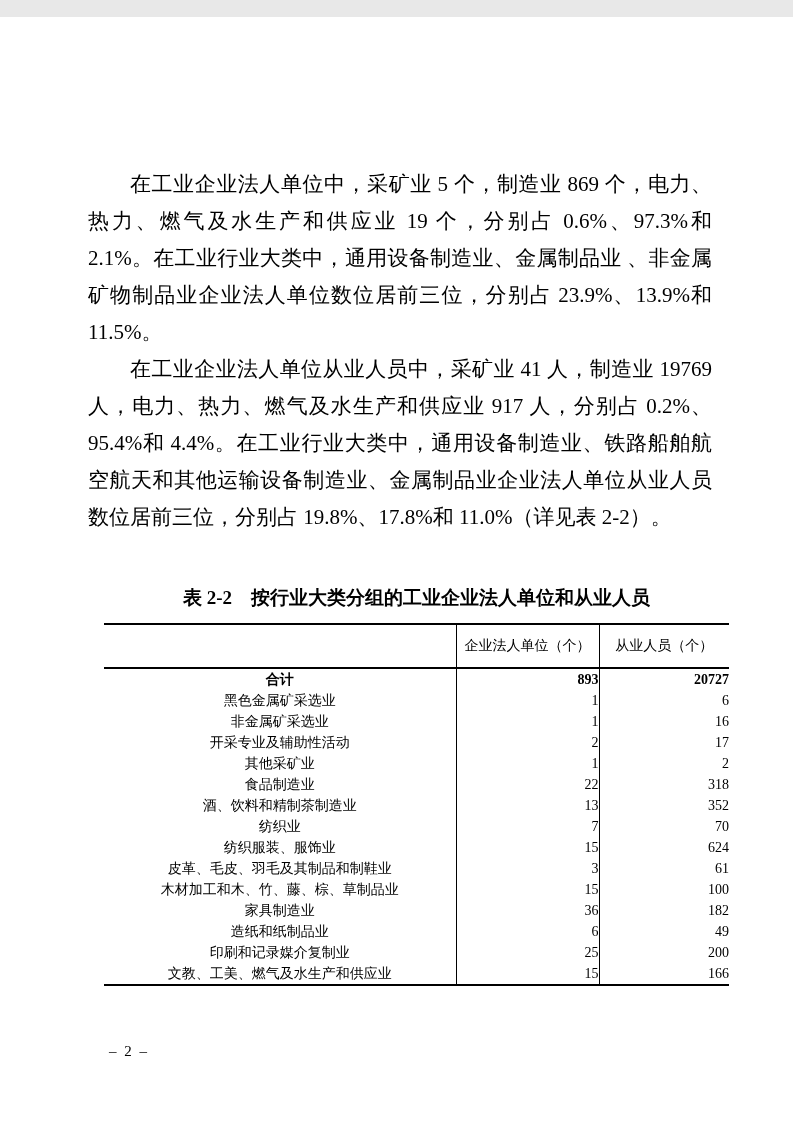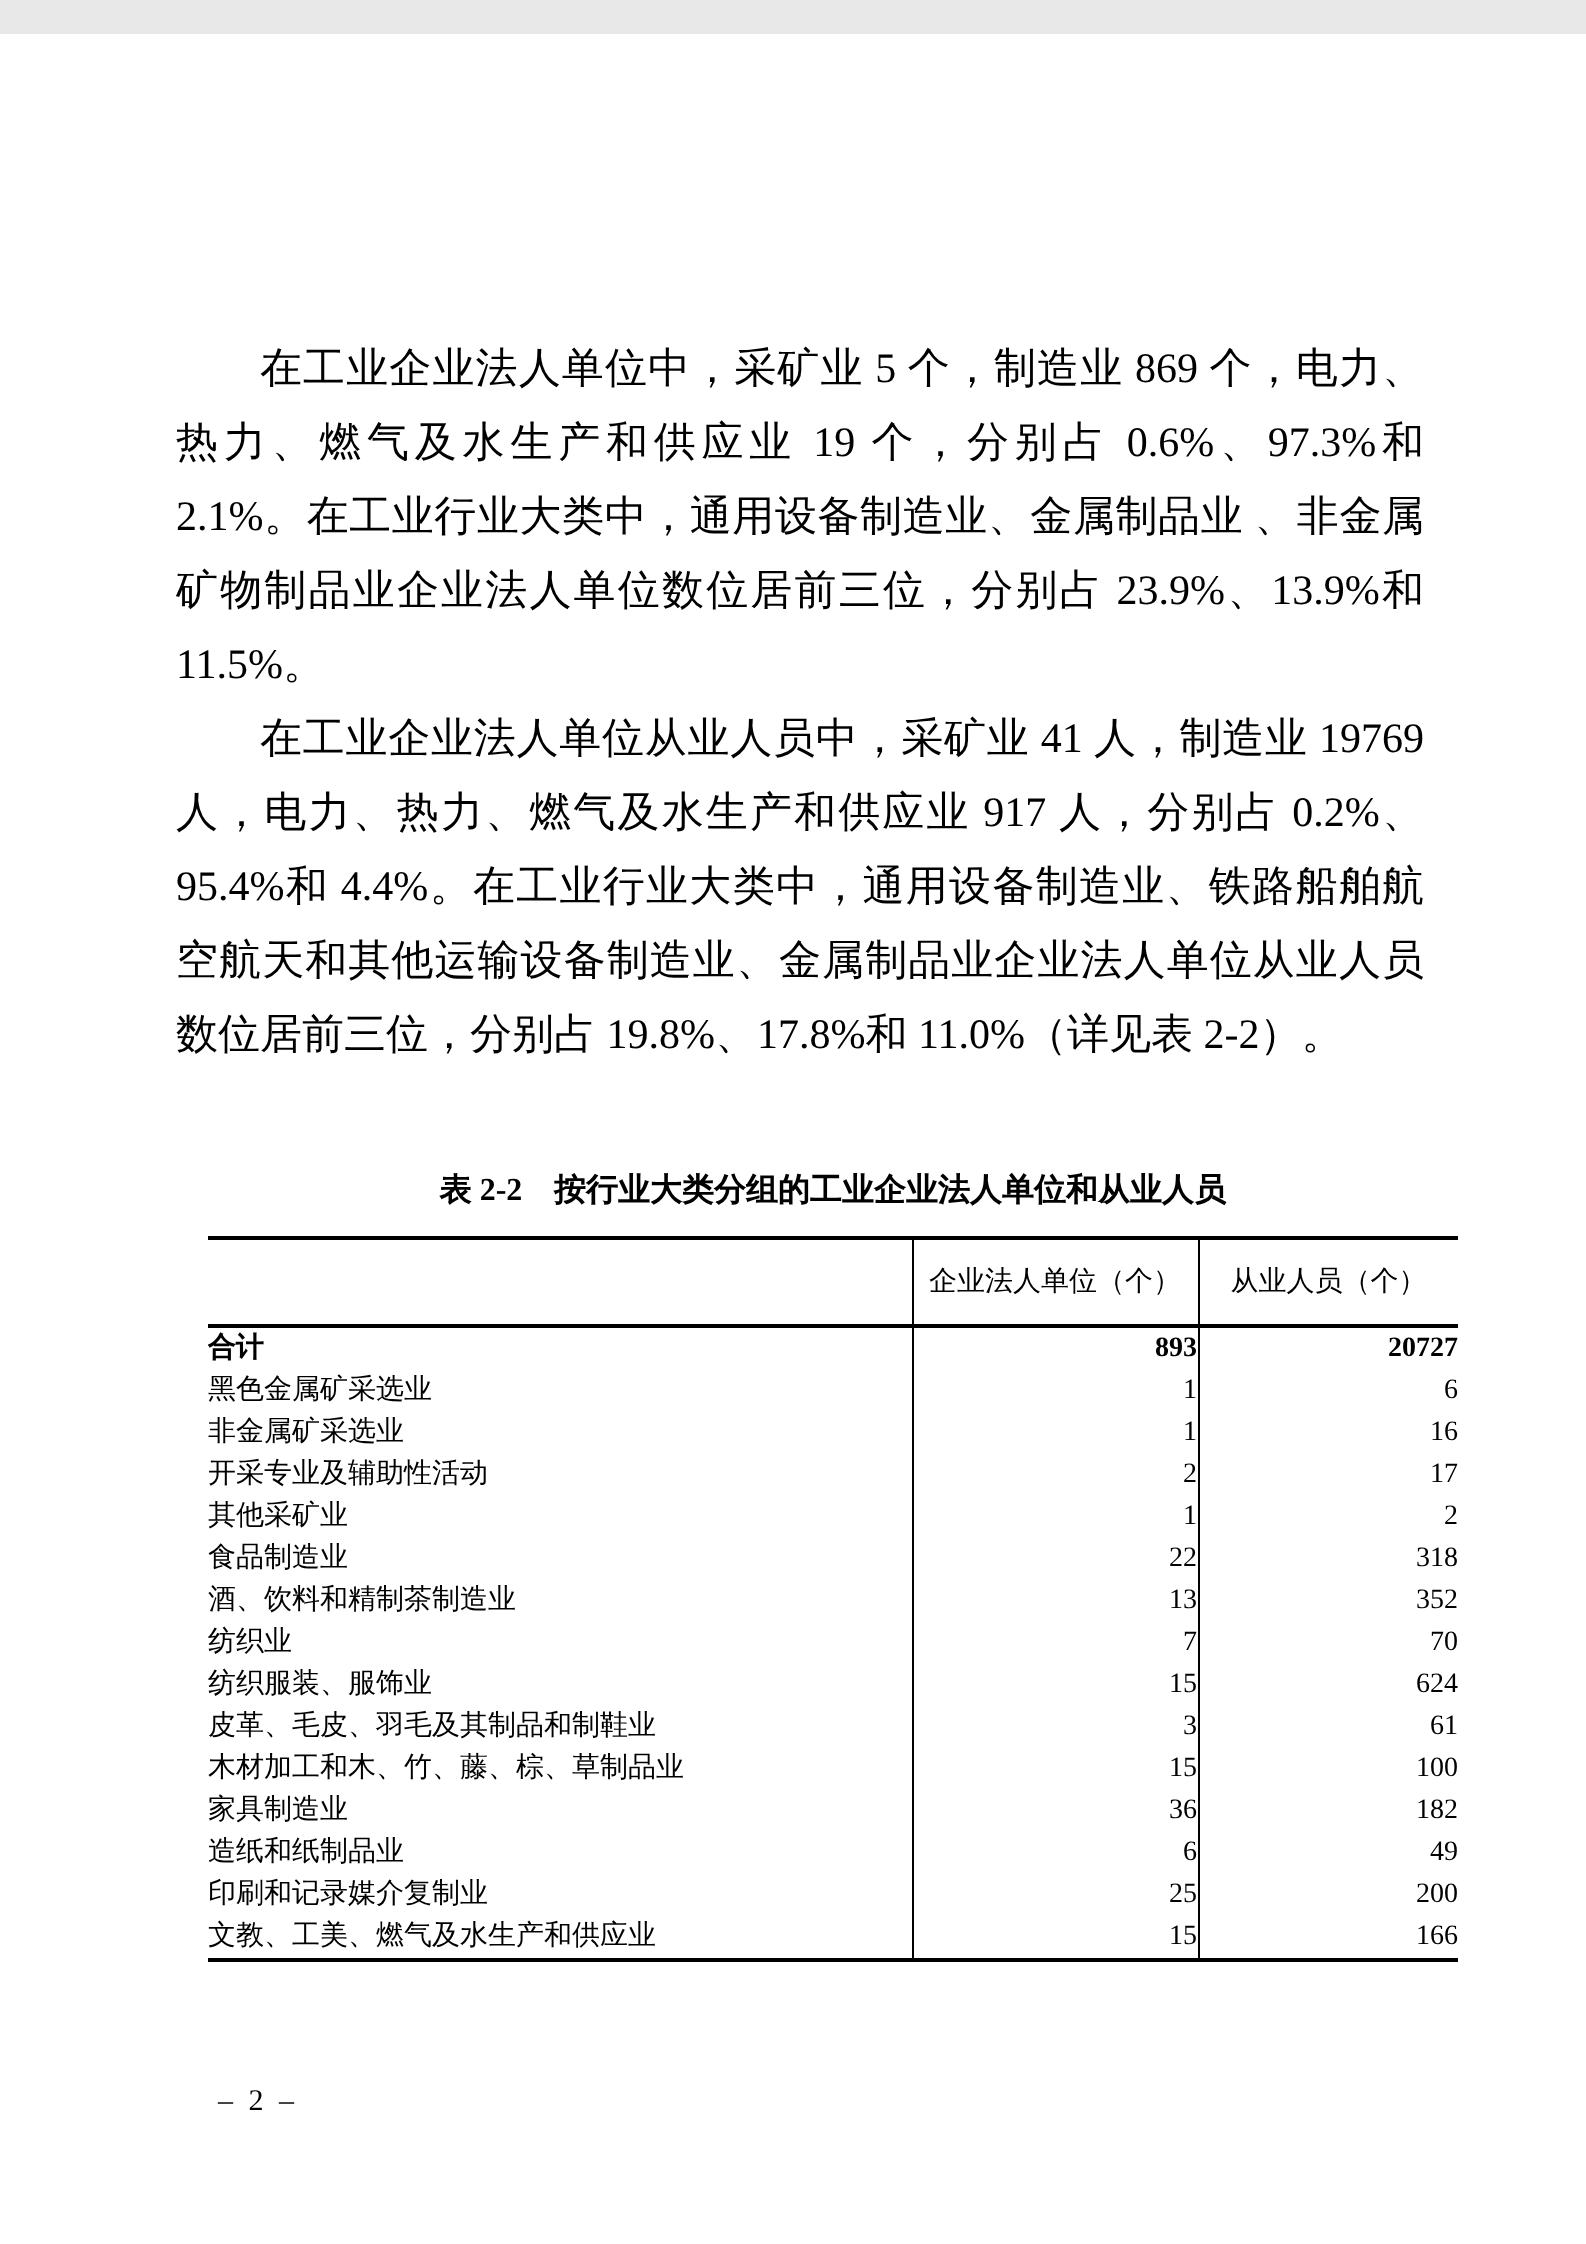--- a/index.html
+++ b/index.html
@@ -34,21 +34,21 @@
     color: #000;
   }
   
   .table-wrap {
     position: absolute;
     left: 104px;
     top: 568px;
     width: 625px;
   }
   .table-title {
-    font-size: 16px;
+    font-size: 19px;
     font-weight: bold;
     text-align: center;
     margin: 0 0 12px 0;
     white-space: nowrap;
   }
   table.stat {
     width: 625px;
     border-collapse: collapse;
     table-layout: fixed;
     border-top: 2px solid #000;
@@ -71,21 +71,21 @@
     line-height: 21px;
     padding: 0;
     vertical-align: middle;
     white-space: nowrap;
     overflow: hidden;
   }
   table.stat th + th,
   table.stat td + td {
     border-left: 1px solid #000;
   }
-  td.label { text-align: left;  padding-left: 6px; }
+  td.label { text-align: center;  padding-left: 6px; }
   td.num   { text-align: right; padding-right: 6px; }
   td.num2  { text-align: right; padding-right: 12px; }
   tr.total td { font-weight: bold; }
   
   .page-num {
     position: absolute;
     left: 109px;
     top: 1026px;
     font-size: 15px;
     letter-spacing: 2px;

